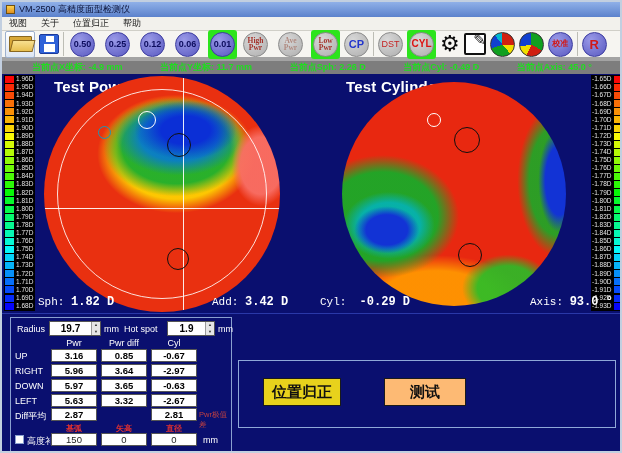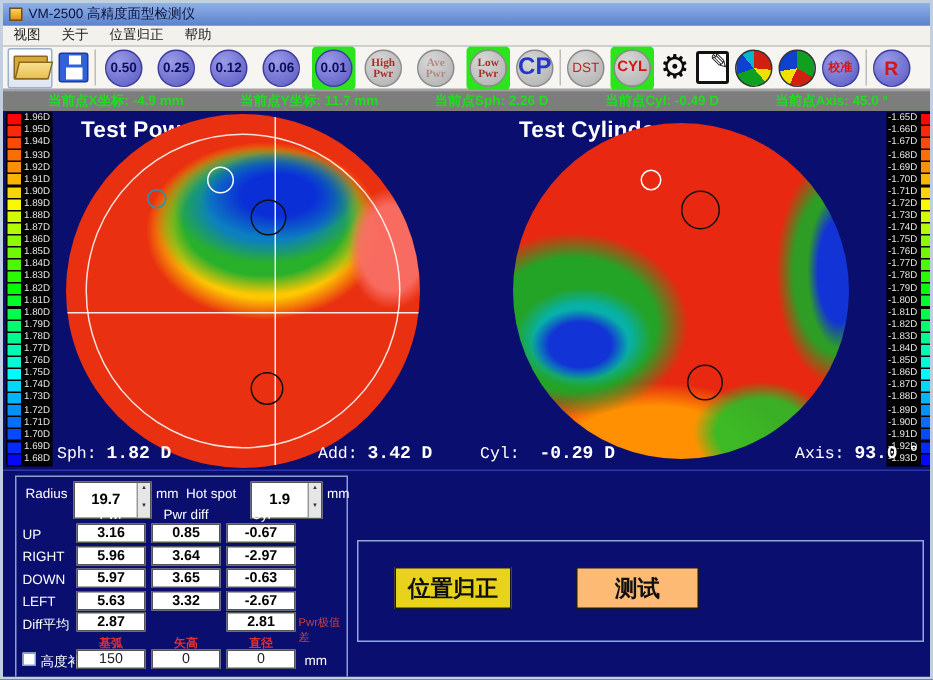--- a/index.html
+++ b/index.html
@@ -3,30 +3,30 @@
 <meta charset="utf-8">
 <style>
   html,body{margin:0;padding:0;background:#9aa8bc;font-family:"Liberation Sans",sans-serif;}
   *{box-sizing:border-box;}
   .window{position:relative;width:622px;height:453px;border:2px solid #c2cfe0;background:#0a0f6f;overflow:hidden;}
   
   .titlebar{height:15px;background:linear-gradient(#8fb0e8,#5c82cc);display:flex;align-items:center;gap:4px;padding:0 4px;font-size:9px;color:#0a1238;}
   .app-ico{width:9px;height:9px;background:linear-gradient(#ffd34d,#e09020);border:1px solid #705010;display:inline-block;}
   .menubar{height:14px;background:#f2f1ec;border-bottom:1px solid #d0cfc8;display:flex;align-items:center;font-size:9px;color:#1a1a1a;}
   .menu-item{padding:0 7px;cursor:default;}
-  .toolbar{height:30px;background:#f6f5f1;border-bottom:2px solid #a3a3a3;display:flex;align-items:center;padding:0 3px;gap:4px;}
+  .toolbar{height:30px;background:#f6f5f1;border-bottom:4px solid #a3a3a3;display:flex;align-items:center;padding:0 3px;gap:4px;}
   .tb-sep{width:1px;height:24px;background:#bdbdb5;}
   .tb-btn{display:flex;align-items:center;justify-content:center;background:transparent;border:0;padding:0;}
   .frame{border:1px solid #9db0cc;background:linear-gradient(#ffffff,#dde6f2);border-radius:2px;width:30px;height:27px;}
   .circle-btn{width:25px;height:25px;border-radius:50%;background:radial-gradient(circle at 35% 30%,#9a9ae8,#5858c0);border:1px solid #3c3ca0;display:flex;align-items:center;justify-content:center;font-weight:bold;color:#0d0d5e;font-size:9px;line-height:1;}
   .hlwrap{width:29px;height:29px;display:flex;align-items:center;justify-content:center;border-radius:3px;}
   .hl{background:#2ce41c;}
   .power-txt{font-family:"Liberation Serif",serif;font-weight:bold;font-size:7.5px;line-height:7px;color:#a33028;text-align:center;}
   .power-circle{background:radial-gradient(circle at 35% 30%,#d8d8d8,#aeaeae);border:1px solid #8a8a8a;}
-  .cp-txt{color:#2336cc;font-size:16px;}
+  .cp-txt{color:#2336cc;font-size:11px;}
   .dst-txt{color:#c41f1f;font-size:9px;}
   .cyl-txt{color:#dd1212;font-size:10px;}
   .calib-txt{color:#d01818;font-size:8px;}
   .r-txt{color:#d01818;font-size:13px;}
   .gear{font-size:22px;color:#0a0a0a;line-height:1;}
   .pencilbox{width:22px;height:22px;border:2px solid #111;border-radius:2px;background:#fff;position:relative;}
   .pencilbox span{position:absolute;right:-2px;top:-4px;font-size:15px;color:#111;}
   .folder{width:23px;height:18px;position:relative;}
   .folder::before{content:"";position:absolute;left:0;bottom:1px;width:21px;height:14px;background:#d8a838;border:1px solid #8a6820;border-radius:1px;}
   .folder::after{content:"";position:absolute;left:2px;bottom:1px;width:21px;height:10px;background:linear-gradient(#f8e090,#e8c050);border:1px solid #8a6820;transform:skewX(-14deg);}
@@ -65,21 +65,21 @@
     radial-gradient(55% 26% at 42% 96%,rgba(255,150,0,.95) 0 45%,rgba(255,150,0,0) 72%);}
   .xline{position:absolute;background:rgba(255,255,255,.9);}
   .ring{position:absolute;inset:13px;border:1px solid rgba(255,255,255,.85);border-radius:50%;}
   .ann{position:absolute;border-radius:50%;}
   .map-lab{position:absolute;color:#fff;font-size:11px;white-space:nowrap;font-family:Liberation Mono, monospace;}
   .map-lab b{font-size:12px;}
   
   .bottom{position:absolute;left:0;top:311px;width:622px;height:142px;background:#0a0f6f;border-top:1px solid #2a38a8;}
   .panel{position:absolute;left:8px;top:3px;width:222px;height:136px;border:1px solid #8aa0d0;}
   .plab{position:absolute;color:#fff;font-size:9px;}
-  .spin{position:absolute;height:25px;background:#fff;border:1px solid #555;display:flex;align-items:center;}
+  .spin{position:absolute;height:15px;background:#fff;border:1px solid #555;display:flex;align-items:center;}
   .spin .val{flex:1;text-align:center;font-size:10px;font-weight:bold;color:#000;}
   .spin .arrows{width:9px;height:100%;display:flex;flex-direction:column;border-left:1px solid #999;}
   .spin .arrows i{flex:1;font-style:normal;font-size:4px;line-height:5px;text-align:center;color:#333;background:#e6e6e6;}
   .vbox{position:absolute;width:46px;height:13px;background:#fff;border:1px solid #555;color:#000;font-size:9.5px;font-weight:bold;text-align:center;line-height:12px;}
   .vbox.dim{font-weight:normal;color:#222;}
   .redlab{position:absolute;color:#e03030;font-size:8px;font-weight:bold;width:46px;text-align:center;}
   .chk{position:absolute;width:9px;height:9px;background:#fff;border:1px solid #8aa0d0;}
   .groupbox{position:absolute;left:236px;top:46px;width:378px;height:68px;border:1px solid #8fa8d8;}
   .act-btn{position:absolute;top:17px;height:28px;border:1px solid #1a1a1a;color:#101010;font-weight:bold;font-size:15px;font-family:"Liberation Sans",sans-serif;display:flex;align-items:center;justify-content:center;padding:0;}
 </style>

